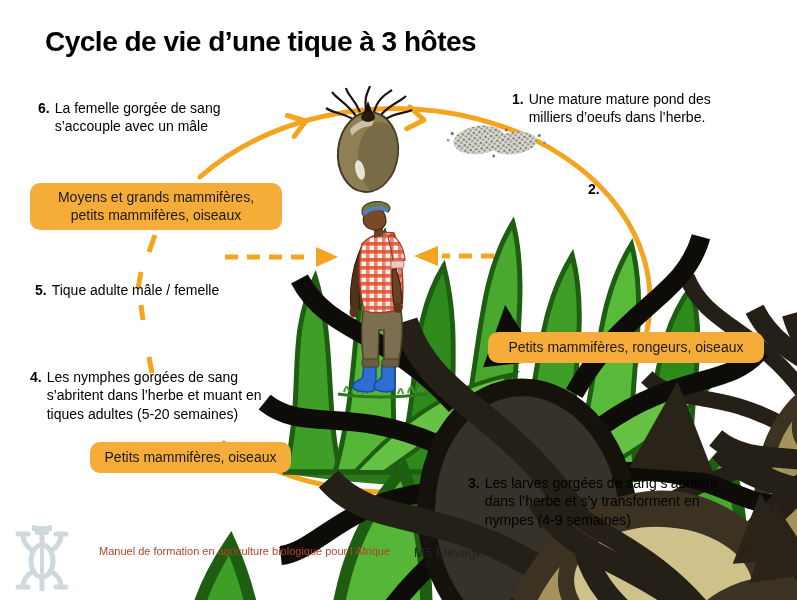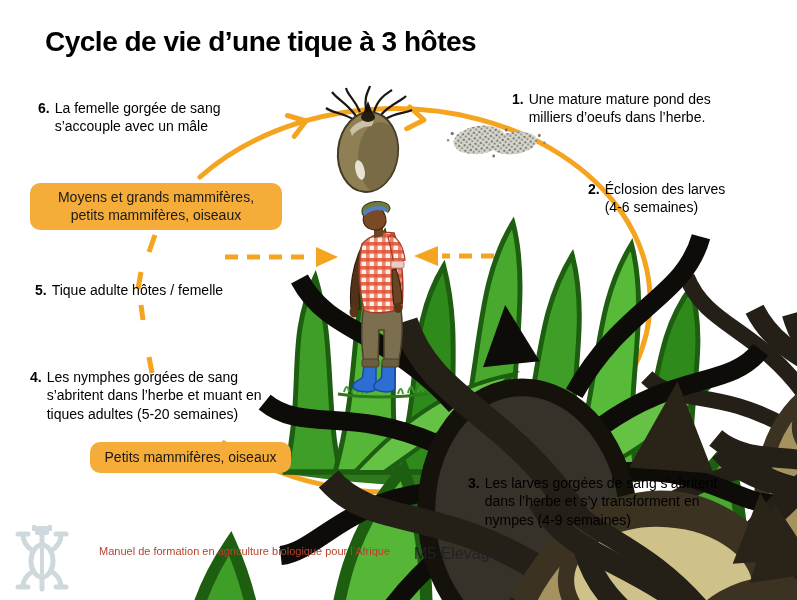--- a/index.html
+++ b/index.html
@@ -8,21 +8,21 @@
   #art{position:absolute;left:0;top:0;width:797px;height:600px;}
   .title{position:absolute;left:45px;top:26px;font-size:28px;font-weight:bold;
          letter-spacing:-0.5px;color:#000;white-space:nowrap;}
   .step{position:absolute;display:flex;gap:5px;font-size:14px;line-height:1.32;color:#000;}
   .step .num{font-weight:bold;}
   .step .txt{white-space:pre-line;}
   .hostbox{position:absolute;background:var(--box,#F5AC38);border-radius:10px;
            display:flex;align-items:center;justify-content:center;text-align:center;
            font-size:14px;line-height:1.25;color:#1a1a1a;white-space:pre-line;}
   .footer-manual{position:absolute;left:75px;top:545px;font-size:11px;color:var(--footred,#B5432E);padding-left:24px;}
-  .footer-module{position:absolute;left:414px;top:545px;font-size:16px;color:#222;}
+  .footer-module{position:absolute;left:414px;top:545px;font-size:13px;color:#222;}
   .footer-page{position:absolute;left:740px;top:545px;font-size:11px;color:#222;}
   .oc{stroke:var(--accent,#F5A41F);}
   .logo{position:absolute;left:13px;top:525px;}
 </style>
 </head>
 <body>
 
 <div id="slide">
 
   <svg id="art" viewBox="0 0 797 600" xmlns="http://www.w3.org/2000/svg">
@@ -210,45 +210,44 @@
   </div>
 
   <div class="step" style="left:512px;top:90px;">
     <span class="num">1.</span>
     <span class="txt">Une mature mature pond des
 milliers d’oeufs dans l’herbe.</span>
   </div>
 
   <div class="step" style="left:588px;top:180px;">
     <span class="num">2.</span>
-    <span class="txt">Éclosion des larves
-(4-6 semaines)</span>
   </div>
 
   <div class="step" style="left:35px;top:281px;">
     <span class="num">5.</span>
-    <span class="txt">Tique adulte hôtes / femelle</span>
+    <span class="txt">Tique adulte mâle / femelle</span>
   </div>
 
   <div class="step" style="left:30px;top:368px;">
     <span class="num">4.</span>
     <span class="txt">Les nymphes gorgées de sang
 s’abritent dans l’herbe et muant en
 tiques adultes (5-20 semaines)</span>
   </div>
 
   <div class="step" style="left:468px;top:474px;">
     <span class="num">3.</span>
     <span class="txt">Les larves gorgées de sang s’abritent
 dans l’herbe et s’y transforment en
 nympes (4-9 semaines)</span>
   </div>
 
   <div class="hostbox" style="left:30px;top:183px;width:252px;height:47px;">Moyens et grands mammifères,
 petits mammifères, oiseaux</div>
+  <div class="hostbox" style="left:488px;top:332px;width:276px;height:31px;">Petits mammifères, rongeurs, oiseaux</div>
   <div class="hostbox" style="left:90px;top:442px;width:201px;height:31px;">Petits mammifères, oiseaux</div>
 
   <svg class="logo" width="58" height="68" viewBox="0 0 58 68">
     <g stroke="var(--logogray,#CFD9DD)" fill="none" stroke-width="5" stroke-linecap="round">
       <path d="M29,8 V20"></path>
       <ellipse cx="29" cy="36" rx="11" ry="16"></ellipse>
       <path d="M29,24 V48" stroke-width="4"></path>
       <path d="M20,26 C14,22 10,17 10,10"></path>
         <path d="M5,9 H15"></path>
       <path d="M38,26 C44,22 48,17 48,10"></path>

